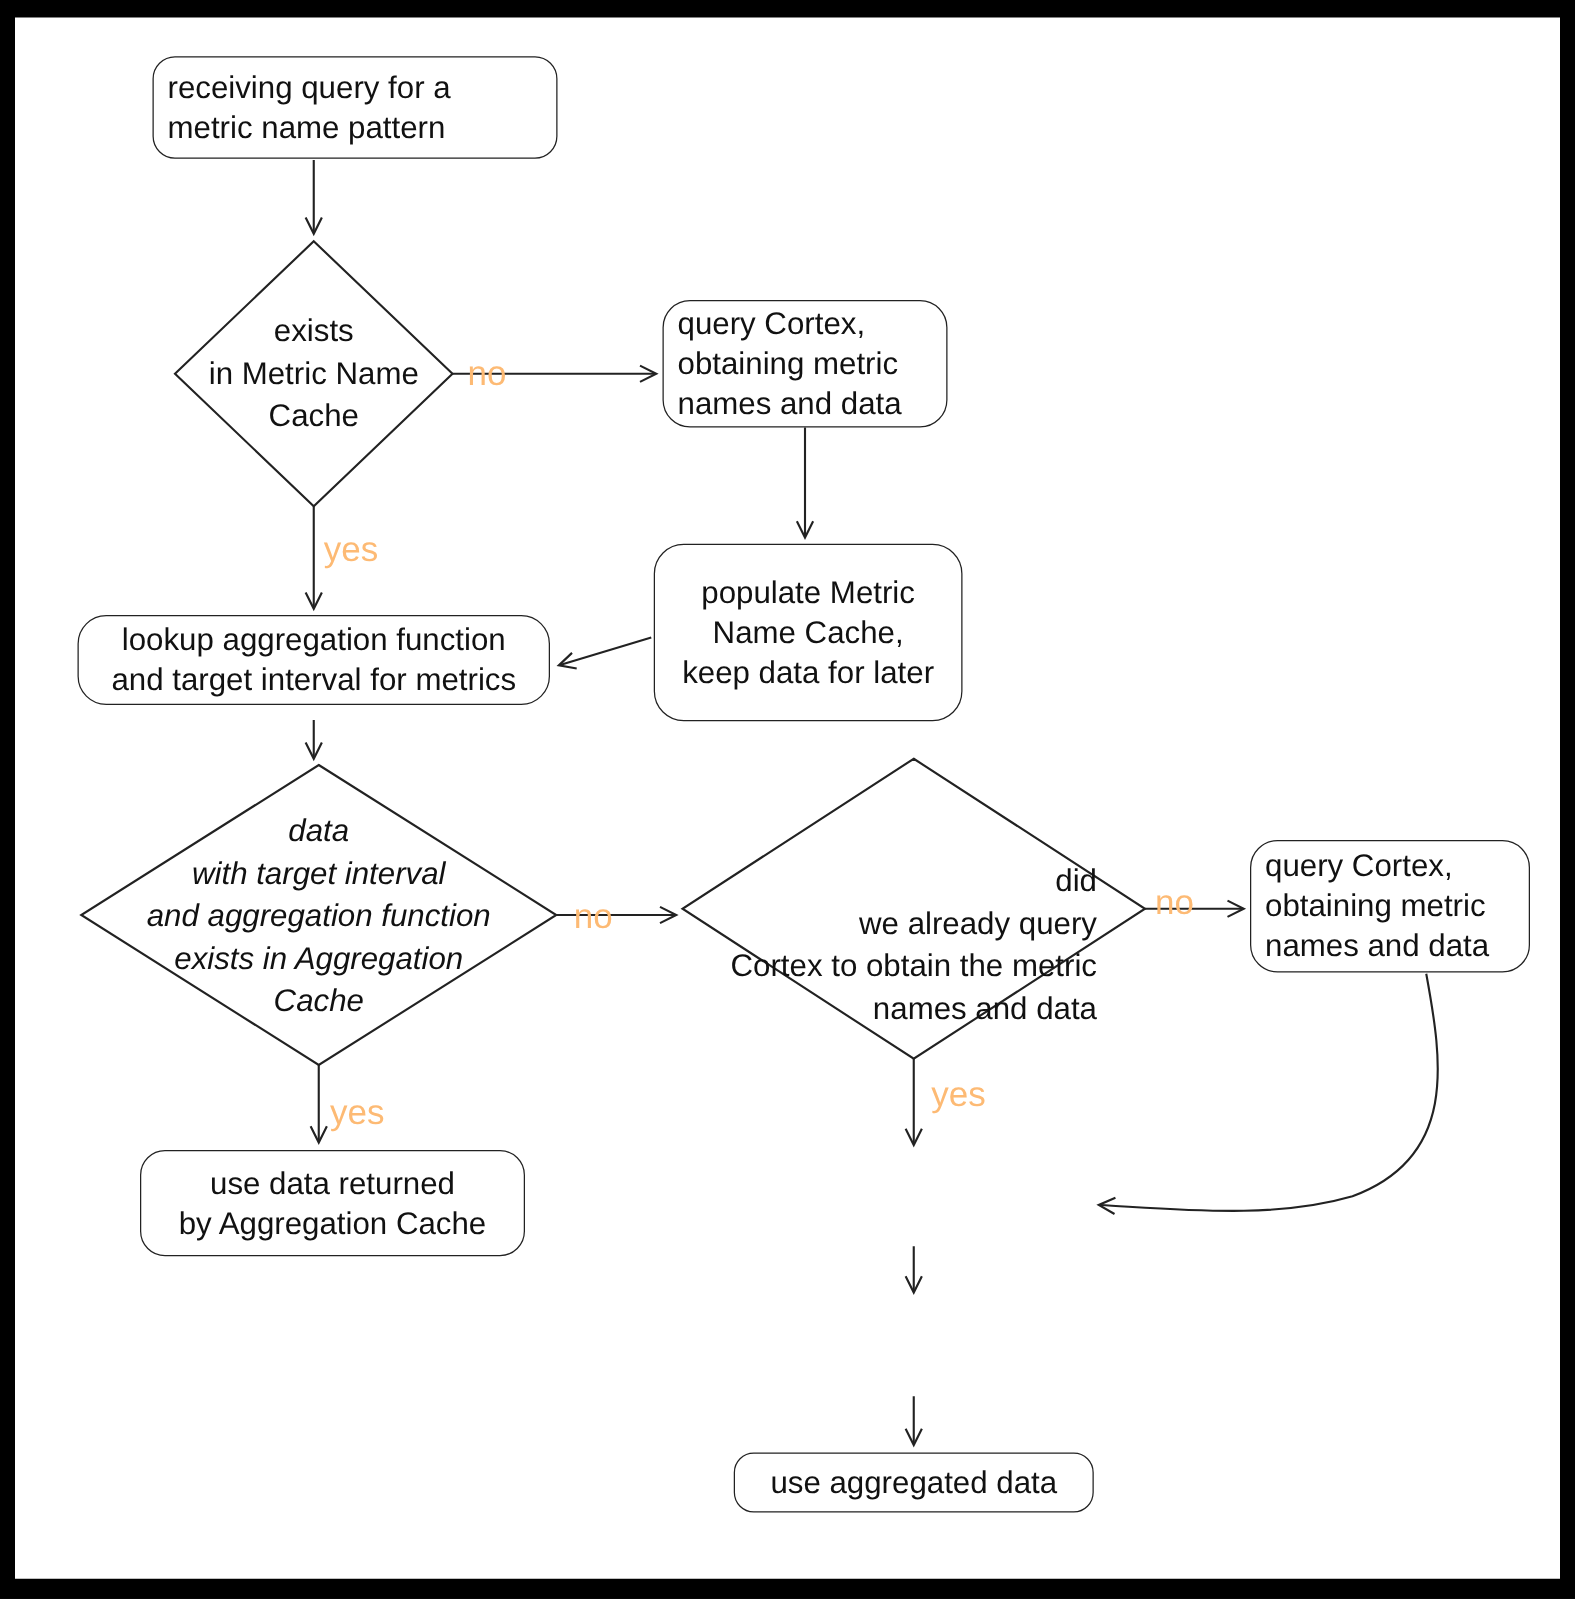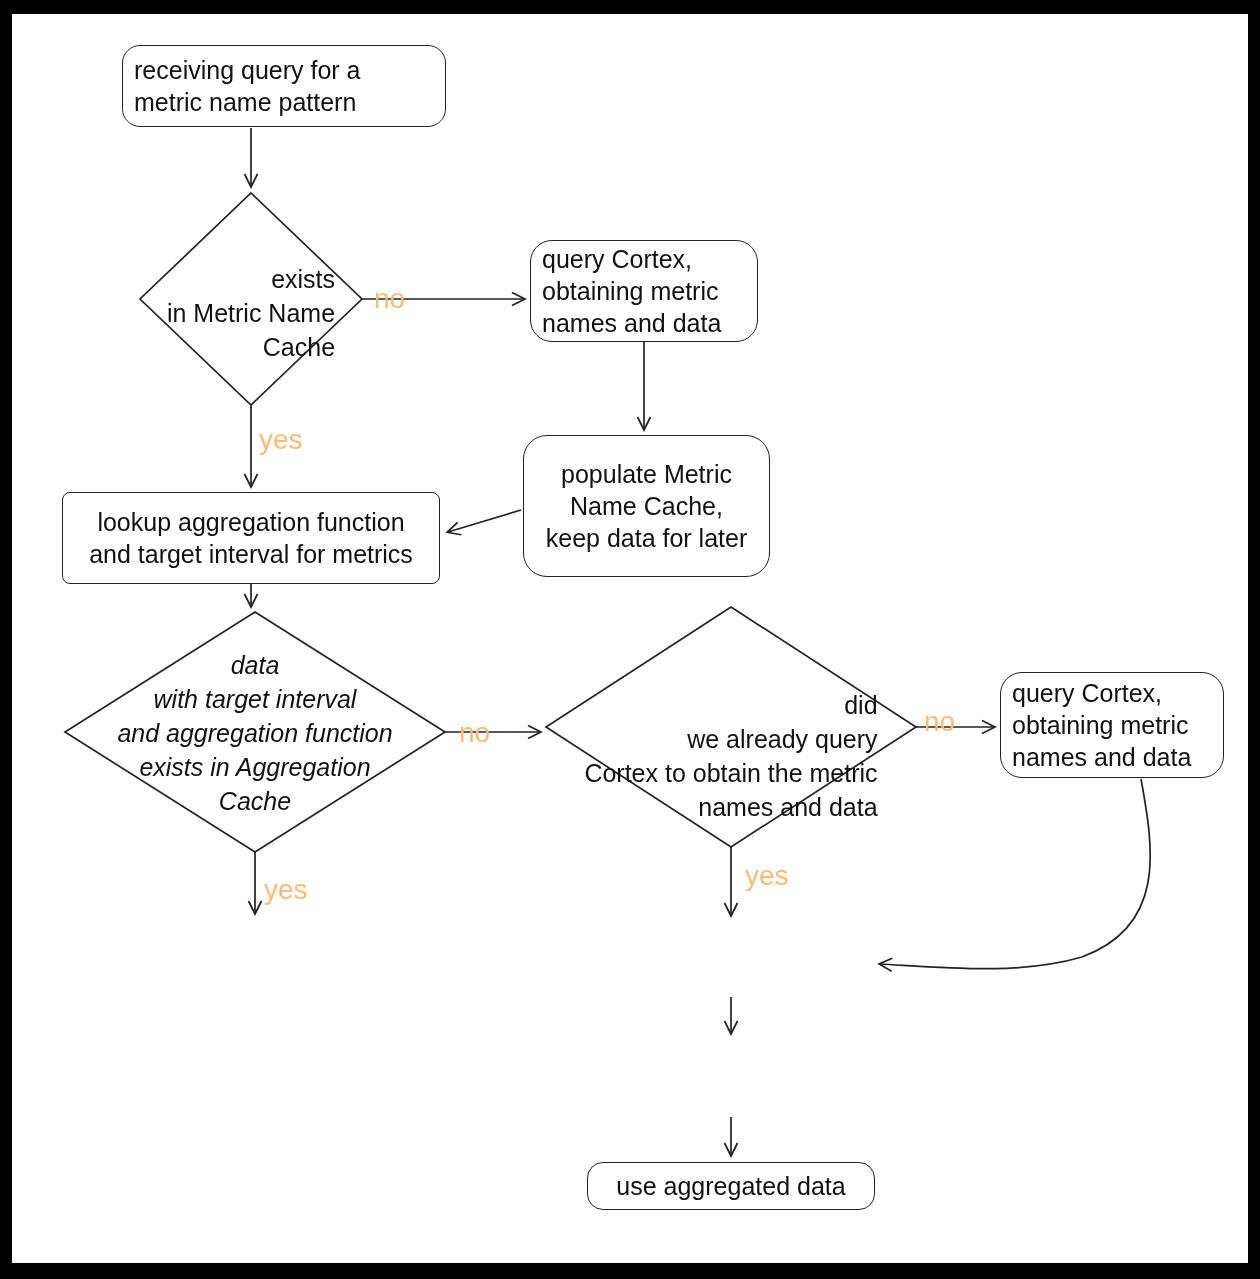--- a/index.html
+++ b/index.html
@@ -107,33 +107,35 @@
 metric name pattern</div>
 
   <div class="node left-align" style="left:530px; top:240px; width:228px; height:102px; border-radius:22px;">query Cortex,
 obtaining metric
 names and data</div>
 
   <div class="node" style="left:523px; top:435px; width:247px; height:142px; border-radius:24px;">populate Metric
 Name Cache,
 keep data for later</div>
 
-  <div class="node" style="left:62px; top:492px; width:378px; height:92px; border-radius:8px;">lookup aggregation function
+  <div class="node" style="left:62px; top:492px; width:378px; height:72px; border-radius:23px;">lookup aggregation function
 and target interval for metrics</div>
 
   <div class="node left-align" style="left:1000px; top:672px; width:224px; height:106px; border-radius:22px;">query Cortex,
 obtaining metric
 names and data</div>
 
+  <div class="node" style="left:112px; top:920px; width:308px; height:85px; border-radius:20px;">use data returned
+by Aggregation Cache</div>
 
 
 
   <div class="node" style="left:587px; top:1162px; width:288px; height:48px; border-radius:16px;">use aggregated data</div>
 
-  <div class="diamond-label" style="left:131px; top:263px; width:240px; height:100px;text-align:right;">exists
+  <div class="diamond-label" style="left:131px; top:249px; width:240px; height:100px;">exists
 in Metric Name
 Cache</div>
 
   <div class="diamond-label" style="left:75px; top:645px; width:360px; height:175px;font-style:italic;">data
 with target interval
 and aggregation function
 exists in Aggregation
 Cache</div>
 
   <div class="diamond-label" style="left:551px; top:686px; width:360px; height:140px;text-align:right;">did

